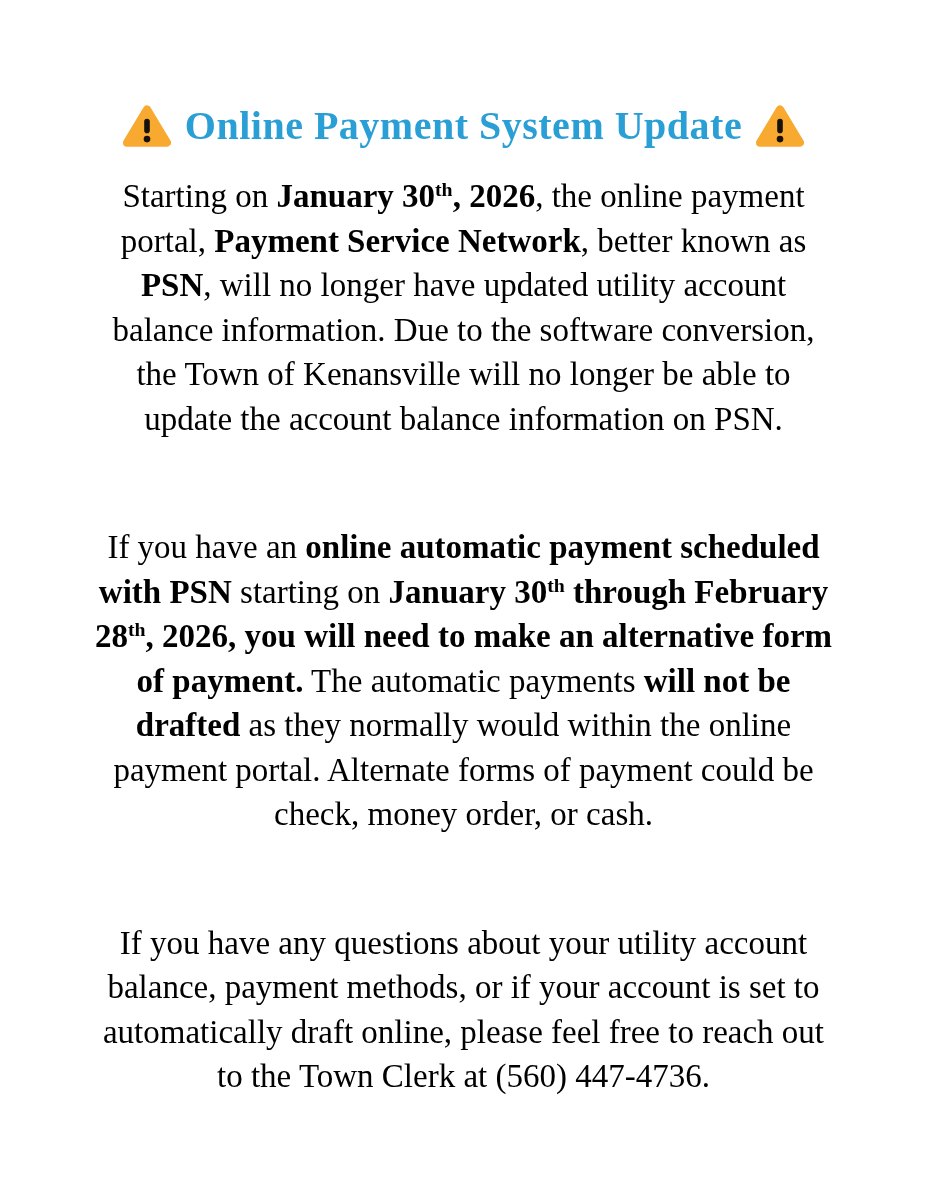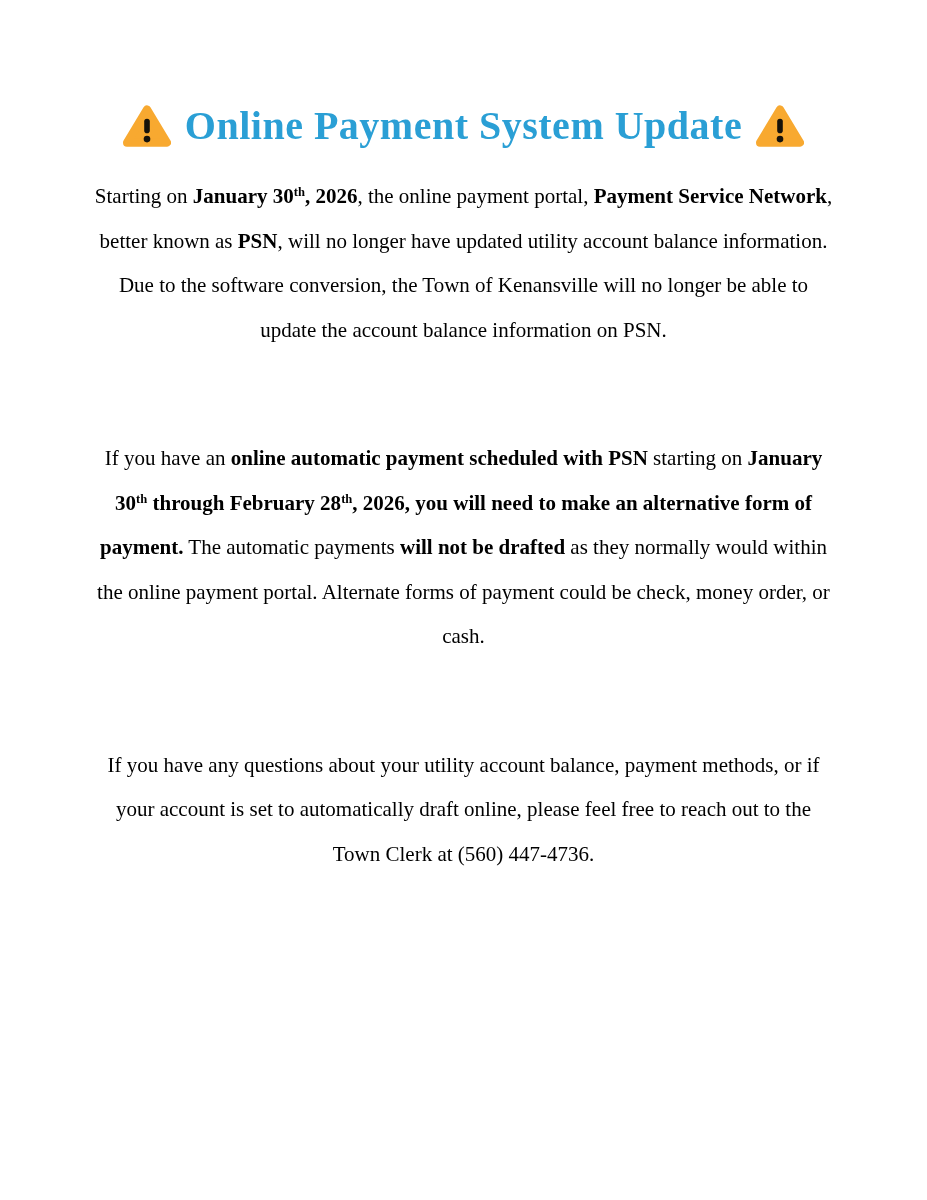--- a/index.html
+++ b/index.html
@@ -31,21 +31,21 @@
   }
   .title-text {
     font-size: 40px;
     font-weight: 700;
     letter-spacing: 0.5px;
     white-space: nowrap;
   }
   .warning-icon { display: inline-block; }
   .warning-icon svg { width: 48px; height: 44px; display: block; }
   p.body {
-    font-size: 21px;
+    font-size: 33px;
     line-height: 44.5px;
     margin: 0;
   }
   p.body.gap-lg { margin-top: 84px; }
   b { font-weight: 700; }
   sup {
     font-size: 60%;
     line-height: 0;
     vertical-align: baseline;
     position: relative;

